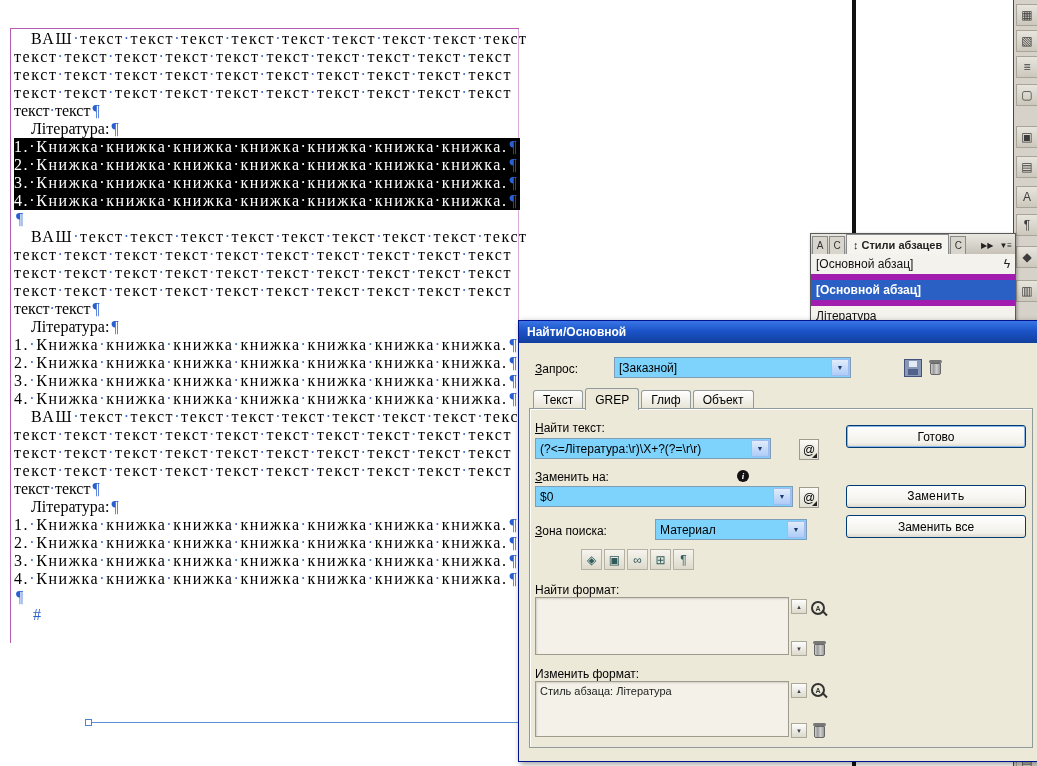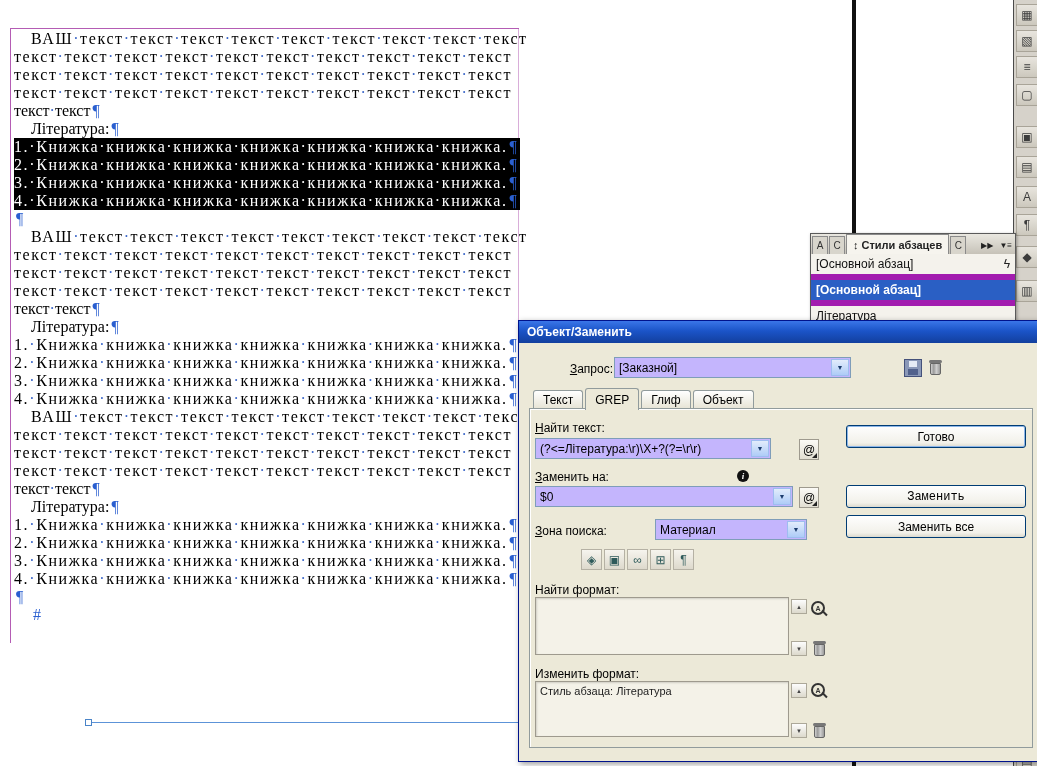--- a/index.html
+++ b/index.html
@@ -45,21 +45,21 @@
   .srow.selected{background:#2a5fc4;color:#fff;font-weight:bold;}
   .penicon{color:#222;font-size:12px;}
 
   
   #dialog{position:absolute;left:518px;top:320px;width:520px;height:440px;background:#ece9d8;
           border:1px solid #00138c;z-index:50;box-shadow:2px 2px 6px rgba(0,0,0,.4);font-size:12px;color:#000;}
   #titlebar{height:22px;background:linear-gradient(180deg,#3a76e8,#1b54c8 45%,#123f9e);color:#fff;
             font-weight:bold;display:flex;align-items:center;padding-left:8px;}
   .lbl{position:absolute;height:14px;white-space:nowrap;}
   .hk{text-decoration:underline;}
-  .combo{position:absolute;height:21px;background:#c4b5fd;border:1px solid #7f9db9;box-sizing:border-box;}
+  .combo{position:absolute;height:21px;background:#7dd3fc;border:1px solid #7f9db9;box-sizing:border-box;}
   .combo .val{position:absolute;left:4px;top:3px;right:20px;overflow:hidden;white-space:nowrap;font-size:12px;}
   .combo .arrow{position:absolute;right:1px;top:1px;bottom:1px;width:16px;
                 background:linear-gradient(#e2ecfb,#aeccf7);border:1px solid #9ebcf0;
                 display:flex;align-items:center;justify-content:center;font-size:7px;color:#1c3d6e;}
   .atbtn{position:absolute;width:18px;height:19px;background:linear-gradient(#fbfaf6,#e2dfd2);border:1px solid #9e9a8e;
          display:flex;align-items:center;justify-content:center;font-size:12px;}
   .atbtn:after{content:"";position:absolute;right:1px;bottom:1px;border-left:5px solid transparent;border-bottom:5px solid #222;}
   .tabsrow{position:absolute;left:14px;top:67px;display:flex;align-items:flex-end;}
   .tab{height:18px;padding:0 9px;border:1px solid #919b9c;border-bottom:none;border-radius:3px 3px 0 0;
        background:linear-gradient(#ffffff,#e6e3d4);display:flex;align-items:center;margin-right:2px;}
@@ -139,24 +139,24 @@
     <div class="srow selected">
       <span>[Основной абзац]</span>
     </div>
     <div class="srow">
       <span>Література</span>
     </div>
   </div>
 
   <div id="dialog">
     <div id="titlebar">
-      <span>Объект/Заменить</span>
-    </div>
-
-    <div class="lbl" style="left:24px;top:41px;width:70px;text-align:right;">
+      <span>Найти/Основной</span>
+    </div>
+
+    <div class="lbl" style="left:16px;top:41px;width:70px;">
       <span class="hk">З</span><span>апрос:</span>
     </div>
     <div class="combo" style="left:95px;top:36px;width:237px;">
       <span class="val">[Заказной]</span>
       <span class="arrow">▼</span>
     </div>
     <div class="floppy" style="left:385px;top:38px;"></div>
     <div class="trash" style="left:410px;top:39px;"></div>
 
     <div class="tabsrow">

